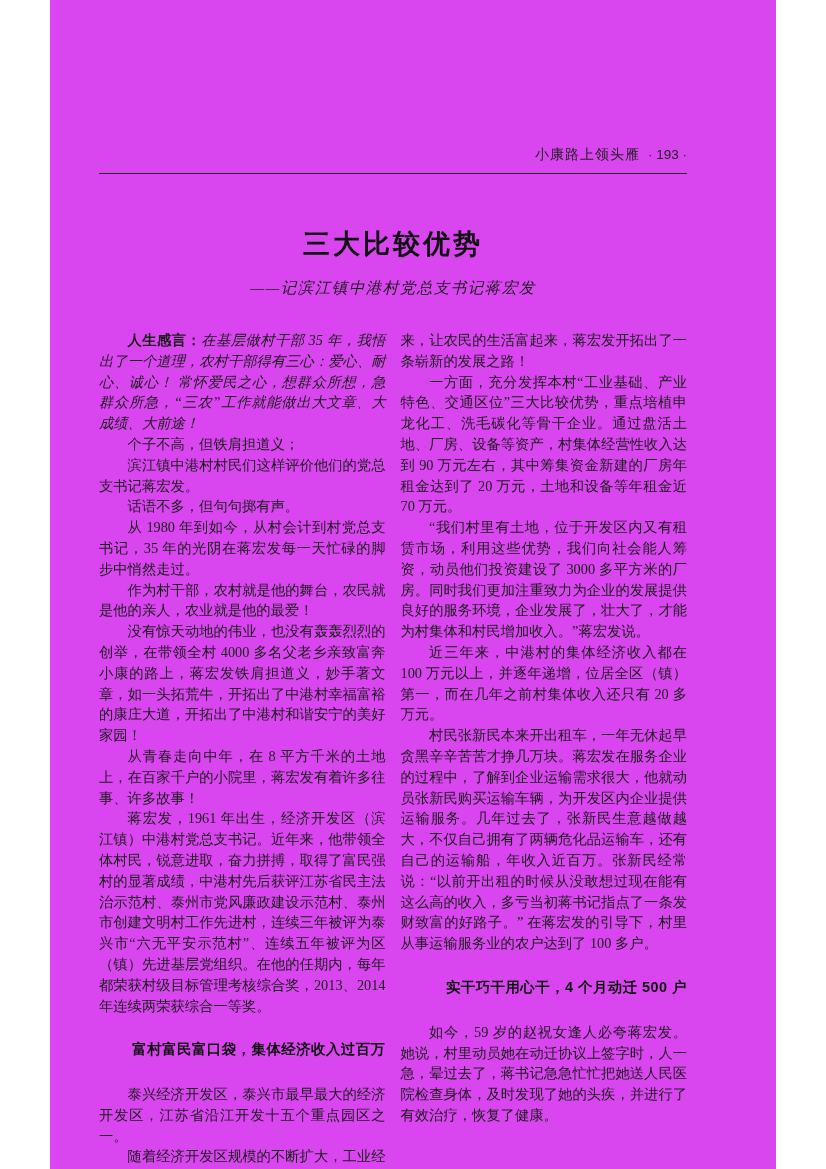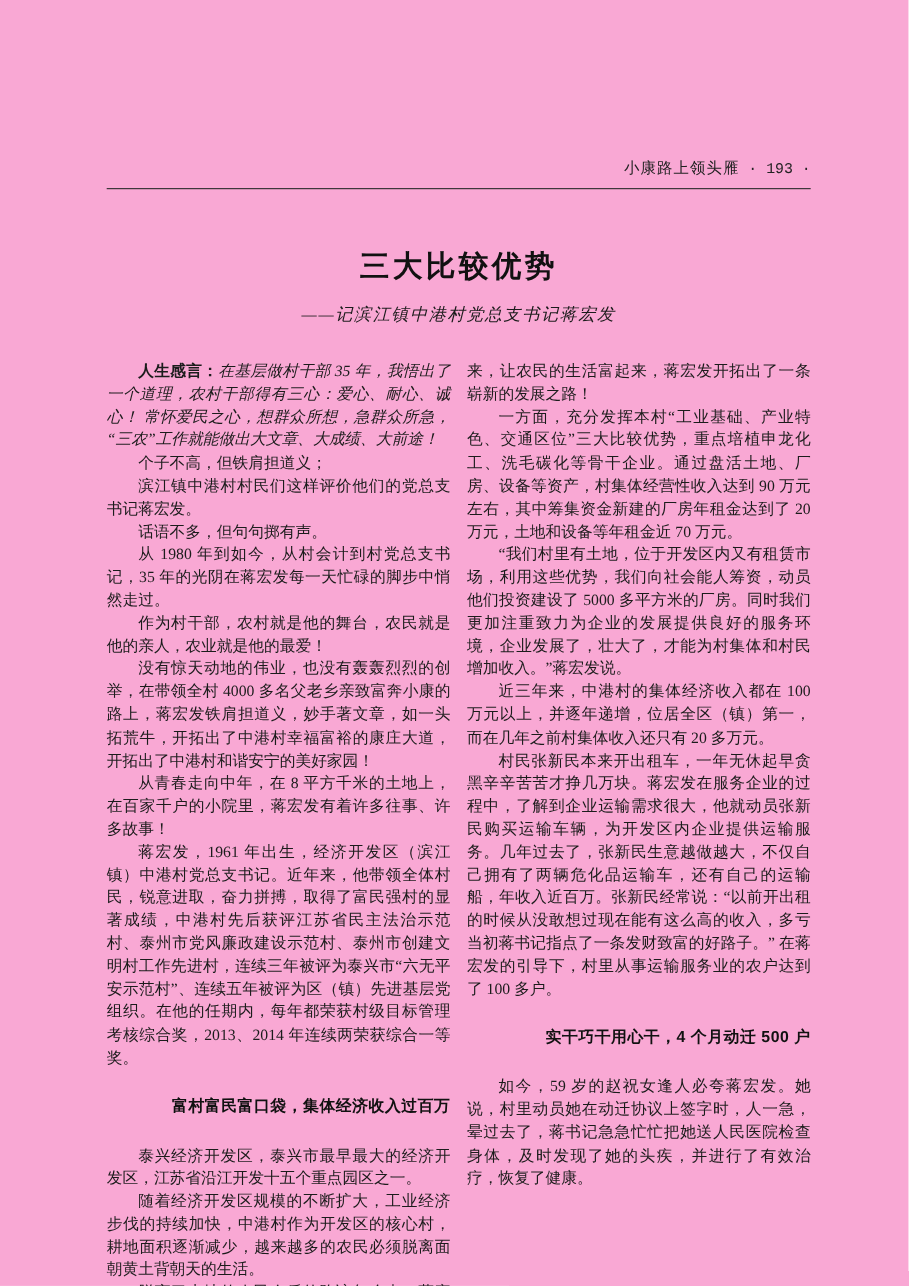--- a/index.html
+++ b/index.html
@@ -2,46 +2,46 @@
 <html lang="zh"><head>
 <meta charset="utf-8">
 <style>
   html, body {
     margin: 0;
     padding: 0;
     background: #ffffff;
   }
   .page {
     position: relative;
-    width: 826px;
+    width: 726px;
     height: 1169px;
     margin: 0 auto;
-    background: #f9a8d4;
+    background: #d946ef;
     color: #1e1e1e;
     box-sizing: border-box;
-    padding: 108px 89px 40px 97px;
+    padding: 108px 89px 40px 49px;
     font-family: "Liberation Serif", "DejaVu Serif", serif;
     overflow: hidden;
   }
   .page-header {
     display: flex;
     justify-content: flex-end;
     align-items: baseline;
     gap: 8px;
     padding-bottom: 9px;
     border-bottom: 1.6px solid #2b2b2b;
   }
   .running-title {
     font-family: "Liberation Sans", "DejaVu Sans", sans-serif;
     font-size: 14px;
     letter-spacing: 1px;
     color: #222;
   }
   .page-marker {
-    font-family: Liberation Mono, monospace;
+    font-family: Liberation Sans, sans-serif;
     font-size: 13.5px;
     color: #222;
     margin-top: 39px;
   }
   .article-title {
     margin: 52px 0 0 0;
     text-align: center;
     font-family: "Liberation Sans", "DejaVu Sans", sans-serif;
     font-weight: 700;
     font-size: 27px;
@@ -123,21 +123,21 @@
       <p class="section-heading">富村富民富口袋，集体经济收入过百万</p>
       <p>泰兴经济开发区，泰兴市最早最大的经济开发区，江苏省沿江开发十五个重点园区之一。</p>
       <p>随着经济开发区规模的不断扩大，工业经济步伐的持续加快，中港村作为开发区的核心村，耕地面积逐渐减少，越来越多的农民必须脱离面朝黄土背朝天的生活。</p>
       <p>脱离了土地的农民今后的路该怎么走？蒋宏发日思夜想着这个问题！</p>
 
     </div>
 
     <div class="column">
       <p class="no-indent">来，让农民的生活富起来，蒋宏发开拓出了一条崭新的发展之路！</p>
       <p>一方面，充分发挥本村“工业基础、产业特色、交通区位”三大比较优势，重点培植申龙化工、洗毛碳化等骨干企业。通过盘活土地、厂房、设备等资产，村集体经营性收入达到 90 万元左右，其中筹集资金新建的厂房年租金达到了 20 万元，土地和设备等年租金近 70 万元。</p>
-      <p>“我们村里有土地，位于开发区内又有租赁市场，利用这些优势，我们向社会能人筹资，动员他们投资建设了 5000 多平方米的厂房。同时我们更加注重致力为企业的发展提供良好的服务环境，企业发展了，壮大了，才能为村集体和村民增加收入。”蒋宏发说。</p>
+      <p>“我们村里有土地，位于开发区内又有租赁市场，利用这些优势，我们向社会能人筹资，动员他们投资建设了 3000 多平方米的厂房。同时我们更加注重致力为企业的发展提供良好的服务环境，企业发展了，壮大了，才能为村集体和村民增加收入。”蒋宏发说。</p>
       <p>近三年来，中港村的集体经济收入都在 100 万元以上，并逐年递增，位居全区（镇）第一，而在几年之前村集体收入还只有 20 多万元。</p>
       <p>村民张新民本来开出租车，一年无休起早贪黑辛辛苦苦才挣几万块。蒋宏发在服务企业的过程中，了解到企业运输需求很大，他就动员张新民购买运输车辆，为开发区内企业提供运输服务。几年过去了，张新民生意越做越大，不仅自己拥有了两辆危化品运输车，还有自己的运输船，年收入近百万。张新民经常说：“以前开出租的时候从没敢想过现在能有这么高的收入，多亏当初蒋书记指点了一条发财致富的好路子。” 在蒋宏发的引导下，村里从事运输服务业的农户达到了 100 多户。</p>
       <p class="section-heading">实干巧干用心干，4 个月动迁 500 户</p>
       <p>如今，59 岁的赵祝女逢人必夸蒋宏发。她说，村里动员她在动迁协议上签字时，人一急，晕过去了，蒋书记急急忙忙把她送人民医院检查身体，及时发现了她的头疾，并进行了有效治疗，恢复了健康。</p>
     </div>
 
   </div>
 </div>
 
 </body></html>

